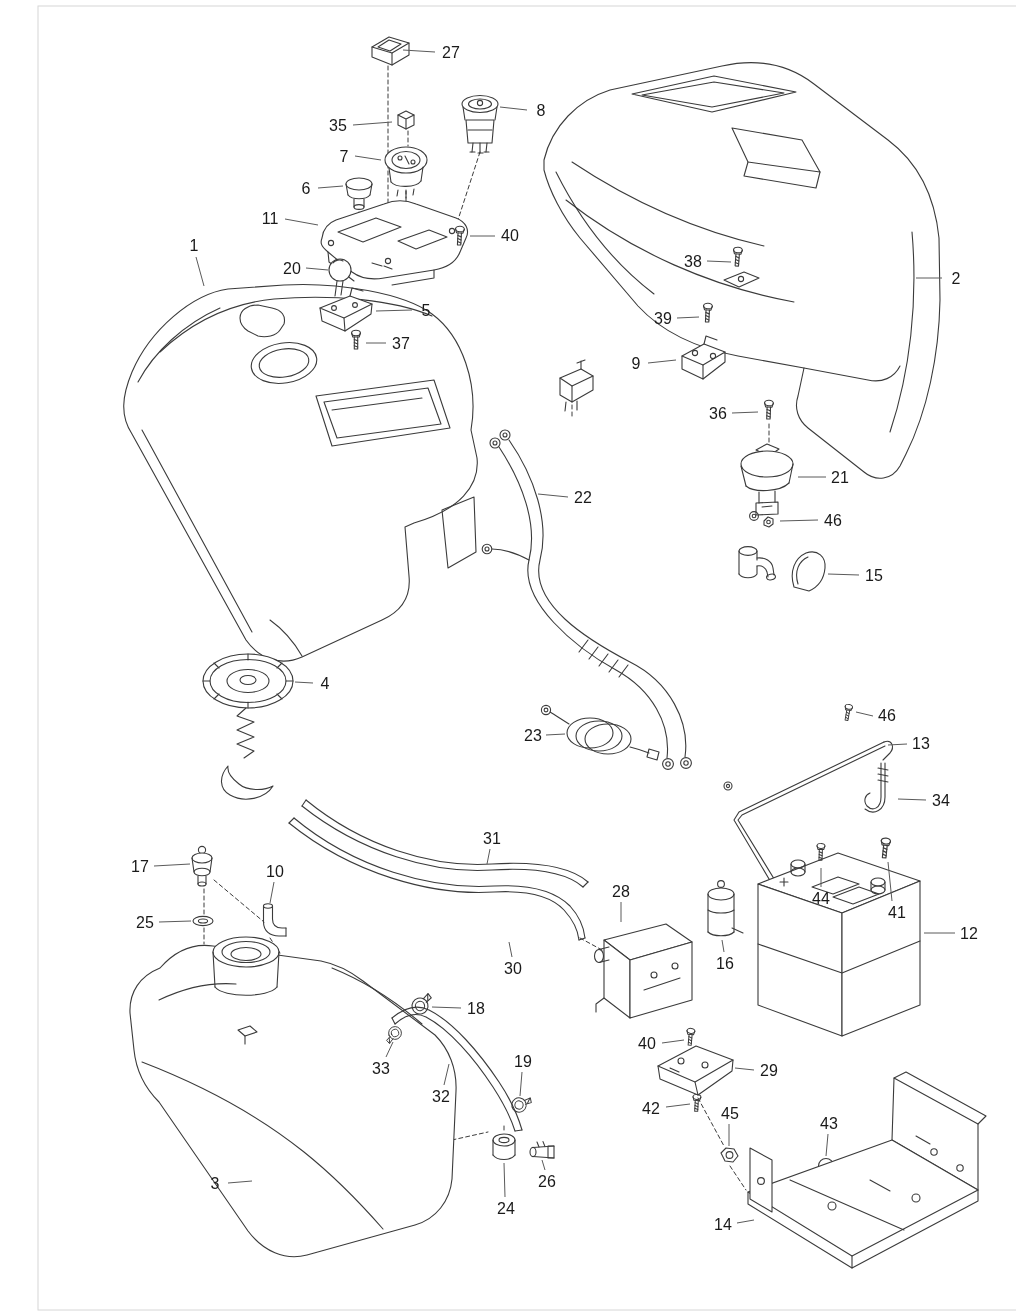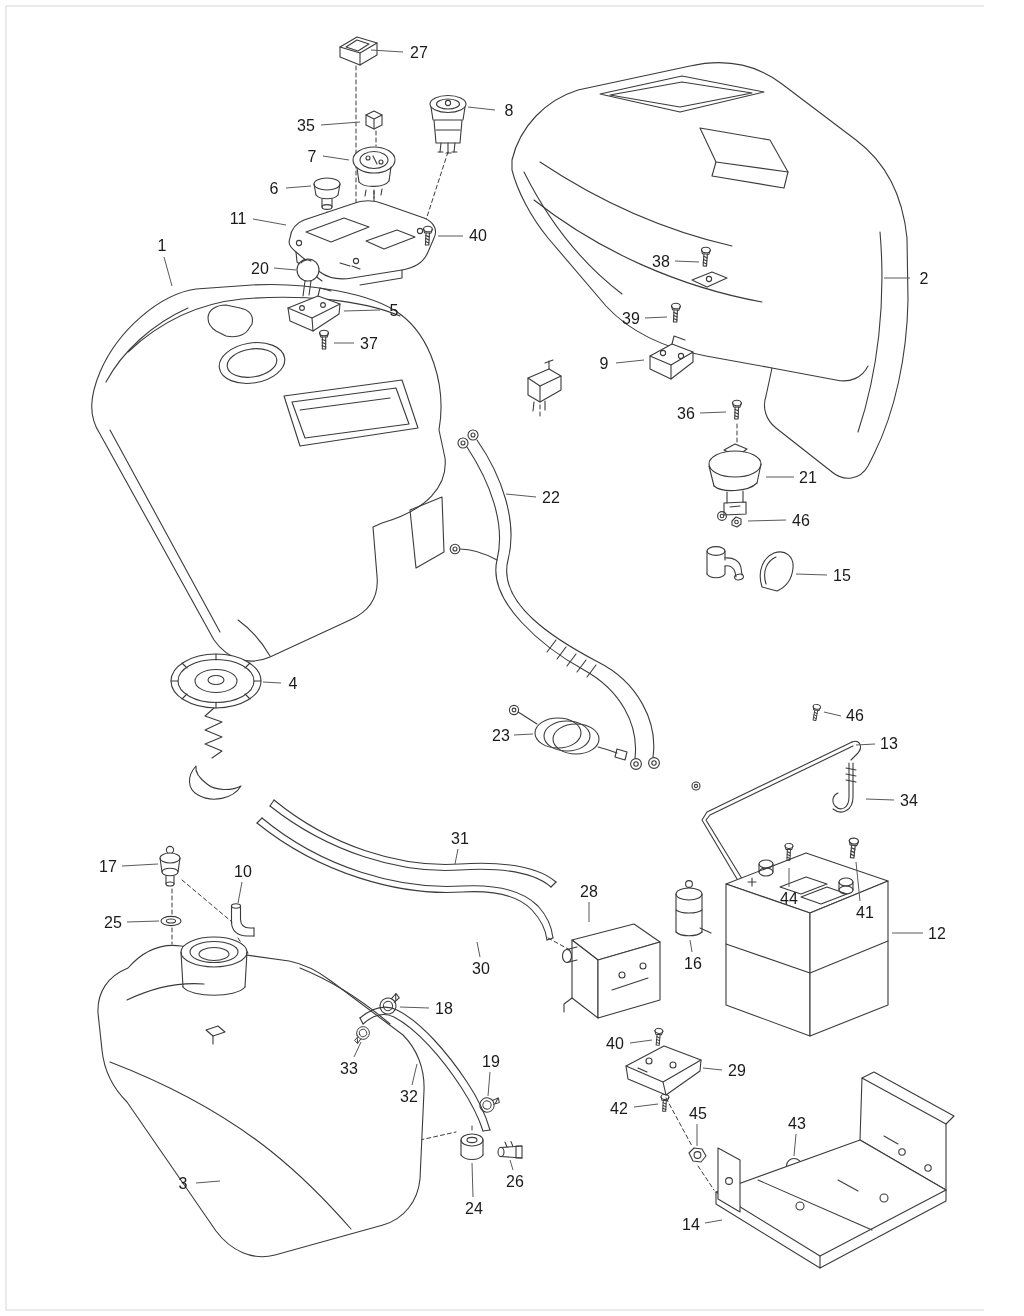--- a/index.html
+++ b/index.html
@@ -1,16 +1,16 @@
 <!DOCTYPE html>
 <html style="--line: #3b3b3b; --leader: #5a5a5a; --text: #1a1a1a; --bg: #ffffff; --callout-size: 16px;"><head>
 <meta charset="utf-8">
 <style>
   html,body{margin:0;padding:0;background:#fff;}
-  .stage{position:relative;width:984px;height:1316px;background:var(--bg,#fff);overflow:hidden;}
+  .stage{position:relative;width:984px;height:1316px;background:var(--bg,#fff);overflow:hidden;padding-left:32px;}
   svg{display:block;}
   #art{stroke:var(--line,#3b3b3b);fill:none;stroke-width:1.1;stroke-linejoin:round;stroke-linecap:round;}
   .wfill{fill:#ffffff;}
   .dash{stroke-dasharray:4 3;stroke-width:1;}
   .frame{fill:none;stroke:#d6d6d6;stroke-width:1;}
   .leader{stroke:var(--leader,#5a5a5a);stroke-width:1;fill:none;}
   .callout{
     font-family:"Liberation Sans",sans-serif;
     font-size:var(--callout-size,16px);
     fill:var(--text,#1a1a1a);

